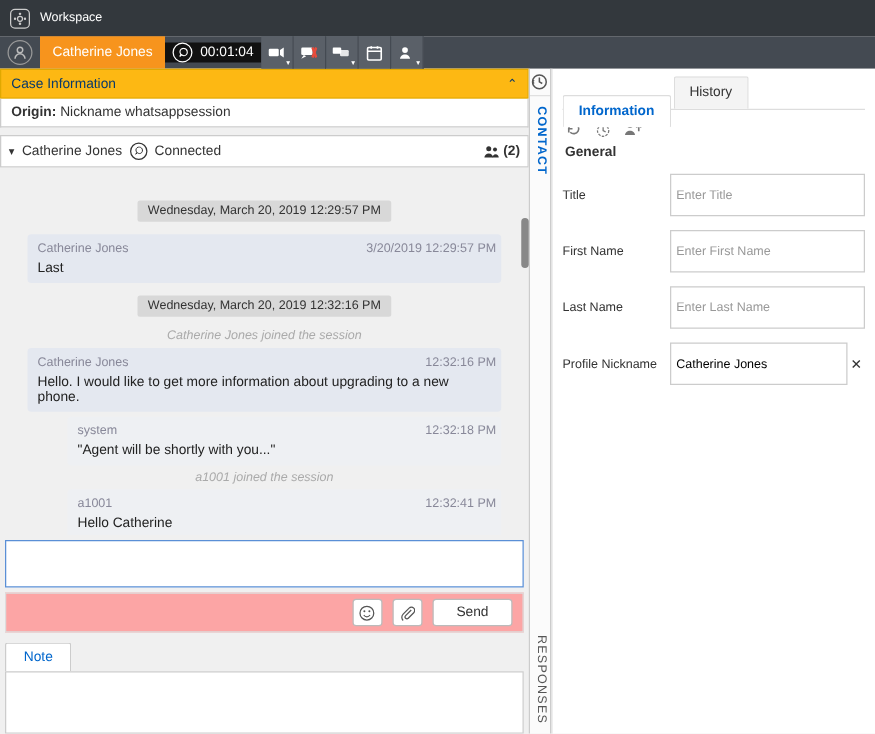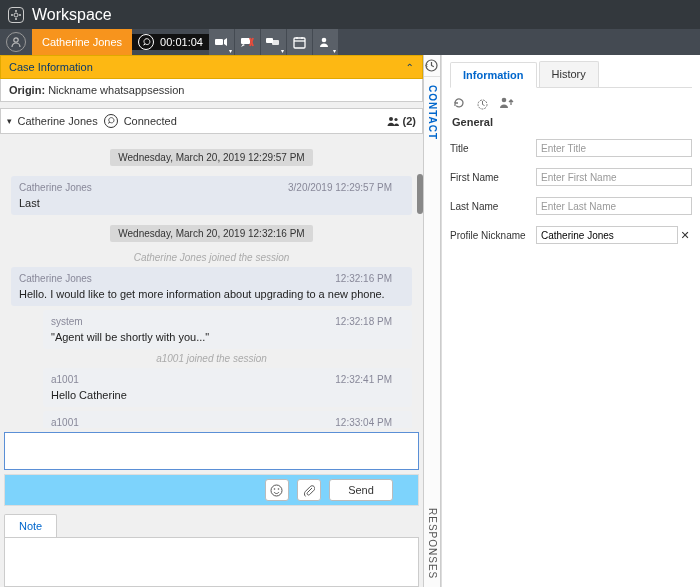--- a/index.html
+++ b/index.html
@@ -1,19 +1,19 @@
 <!DOCTYPE html>
 <html><head>
 <meta charset="utf-8">
 <style>
 * { box-sizing: border-box; margin: 0; padding: 0; font-family: Arial, Helvetica, sans-serif; }
 body { width: 700px; height: 587px; background: #f0f0f0; font-size: 11px; color: #333; overflow: hidden; }
 .header { height: 29px; background: #33383D; color: #fff; display: flex; align-items: center; padding: 0 8px; }
 .header .logo { width:16px; height:16px; border:1.5px solid #ccc; border-radius:4px; margin-right:8px; display:flex; align-items:center; justify-content:center; font-size:10px;}
-.header .title { font-size: 16px; }
+.header .title { font-size: 10px; }
 .toolbar { height: 26px; background: #444A52; display:flex; align-items:center; padding:0 6px; }
 .toolbar .circle-btn { width:20px; height:20px; border:1.5px solid #999; border-radius:50%; display:flex; align-items:center; justify-content:center; color:#ccc; font-size:10px; margin-right:6px;}
 .toolbar .name-chip { background:#F7941D; color:#fff; padding:0 10px; height:26px; display:flex; align-items:center; font-size:11px; }
 .toolbar .wa-badge { background:#111; color:#fff; height:16px; display:flex; align-items:center; padding:0 6px;}
 .toolbar .wa-badge .wa-ic{ width:16px; height:16px; border:1.5px solid #fff; border-radius:50%; display:flex; align-items:center; justify-content:center; font-size:9px; margin-right:6px;}
 .toolbar .timer{ font-size:11px;}
 .toolbar .icon-set{ display:flex; height:26px;}
 .toolbar .tb-icon{ width:26px; height:26px; background:#5A6068; color:#fff; display:flex; align-items:center; justify-content:center; font-size:12px; border-right:1px solid #444A52; position:relative;}
 .toolbar .tb-icon .dd{ position:absolute; right:2px; bottom:1px; font-size:6px;}
 .main { display:flex; height: calc(587px - 55px); }
@@ -24,45 +24,45 @@
 .sidetabs .clock-ic{ height:22px; display:flex; align-items:center; justify-content:center; font-size:12px; color:#555; border-bottom:1px solid #e0e0e0;}
 .right { flex:1; background:#fff; padding:6px 8px; border-left:1px solid #ddd;}
 .case-bar { background:#FDB813; color:#0a3a6b; height:24px; display:flex; align-items:center; padding:0 8px; font-size:11px; font-weight:normal; border:1px solid #e0a800; justify-content:space-between;}
 .origin-row{ background:#fff; border:1px solid #ccc; border-top:none; padding:5px 8px; font-size:11px;}
 .origin-row .lbl{ font-weight:bold;}
 .status-row{ background:#fff; border:1px solid #ccc; margin-top:6px; padding:5px 6px; display:flex; align-items:center; font-size:11px; justify-content:space-between;}
 .status-row .left-s{ display:flex; align-items:center; gap:6px;}
 .status-row .dd-ic{ font-size:9px;}
 .status-row .wa-sm{ width:14px; height:14px; border:1.3px solid #333; border-radius:50%; display:flex; align-items:center; justify-content:center; font-size:8px;}
 .status-row .right-s{ display:flex; align-items:center; gap:3px;}
-.chat-area{ flex:1; overflow:auto; padding:9px; position:relative;}
+.chat-area{ flex:1; overflow:auto; padding:20px; position:relative;}
 .date-pill{ background:#d8d8d8; color:#333; border-radius:2px; padding:3px 8px; font-size:10px; display:inline-block; margin:6px auto;}
 .center{ text-align:center;}
 .bubble{ background:#e4e8f0; border-radius:3px; padding:6px 8px; margin:4px 2px; position:relative;}
 .bubble .from{ color:#889; font-size:10px;}
-.bubble .ts{ color:#889; font-size:10px; position:absolute; right:20px; top:6px;}
+.bubble .ts{ color:#889; font-size:10px; position:absolute; right:4px; top:6px;}
 .bubble .body{ color:#222; font-size:11px; margin-top:4px;}
 .bubble.nested{ margin-left:34px; background:#eef0f3;}
 .sys-note{ color:#aaa; font-style:italic; font-size:10px; text-align:center; margin:4px 0;}
 .scrollbar-stub{ position:absolute; right:0; top:40px; width:6px; height:40px; background:#888; border-radius:3px;}
 .input-row{ border:1px solid #5a8fd6; background:#fff; height:38px; margin:4px;}
-.send-row{ display:flex; justify-content:flex-end; align-items:center; gap:8px; padding:4px 25px; background:#7dd3fc; border:1px solid #ddd; margin:0 4px;}
+.send-row{ display:flex; justify-content:flex-end; align-items:center; gap:8px; padding:4px 8px; background:#fca5a5; border:1px solid #ddd; margin:0 4px;}
 .send-row .ic-btn{ width:24px; height:22px; border:1px solid #bbb; border-radius:3px; background:#fff; display:flex; align-items:center; justify-content:center; font-size:12px;}
 .send-row .send-btn{ width:64px; height:22px; border:1px solid #bbb; border-radius:3px; background:#fff; font-size:11px; display:flex; align-items:center; justify-content:center;}
 .note-tabs{ margin:8px 4px 0 4px;}
 .note-tab{ display:inline-block; border:1px solid #ccc; border-bottom:none; background:#fff; padding:5px 14px; font-size:11px; color:#0066cc; border-radius:2px 2px 0 0;}
 .note-area{ border:1px solid #ccc; background:#fff; height:50px; margin:0 4px;}
 .r-tabs{ display:flex; border-bottom:1px solid #ddd; margin-bottom:8px;}
 .r-tab{ padding:6px 12px; font-size:11px; border:1px solid #ddd; border-bottom:none; background:#f4f4f4; margin-right:2px; border-radius:2px 2px 0 0;}
-.r-tab.active{ background:#fff; color:#0066cc; font-weight:bold; border-bottom:1px solid #fff; position:relative; top:1px;}
+.r-tab.active{ background:#fff; color:#0066cc; font-weight:bold; border-bottom:1px solid #fff; position:relative; top:15px;}
 .r-icons{ display:flex; gap:10px; margin:6px 2px; color:#777; font-size:13px;}
 .r-section{ font-weight:bold; font-size:11px; margin:6px 2px 4px 2px;}
 .form-row{ display:flex; align-items:center; margin:11px 0;}
 .form-row label{ width:86px; font-size:10px; color:#333;}
-.form-row input{ flex:1; height:18px; border:1px solid #ccc; padding:0 4px; font-size:10px; background:#fff;}
+.form-row input{ flex:1; height:18px; border:1px solid #ccc; padding:16px 4px; font-size:10px; background:#fff;}
 .form-row .clear-x{ width:14px; text-align:center; color:#333; font-size:11px; cursor:pointer;}
 input::placeholder{ color:#999;}
 svg { display:block; }
 </style>
 </head>
 <body>
 
 <div class="header">
   <div class="logo">
     <svg width="10" height="10" viewBox="0 0 10 10">

